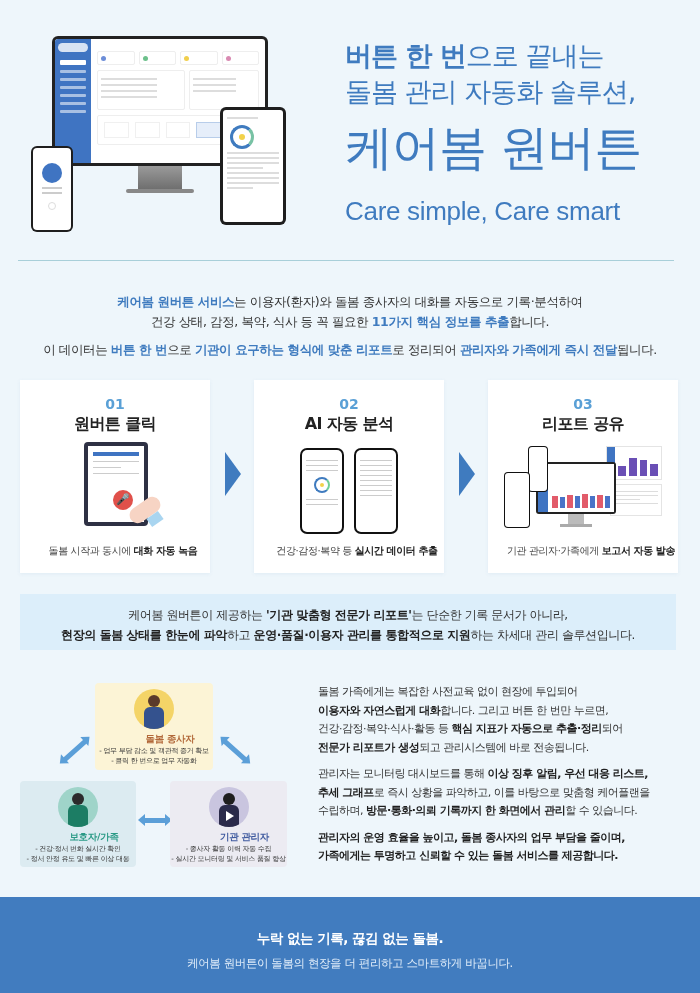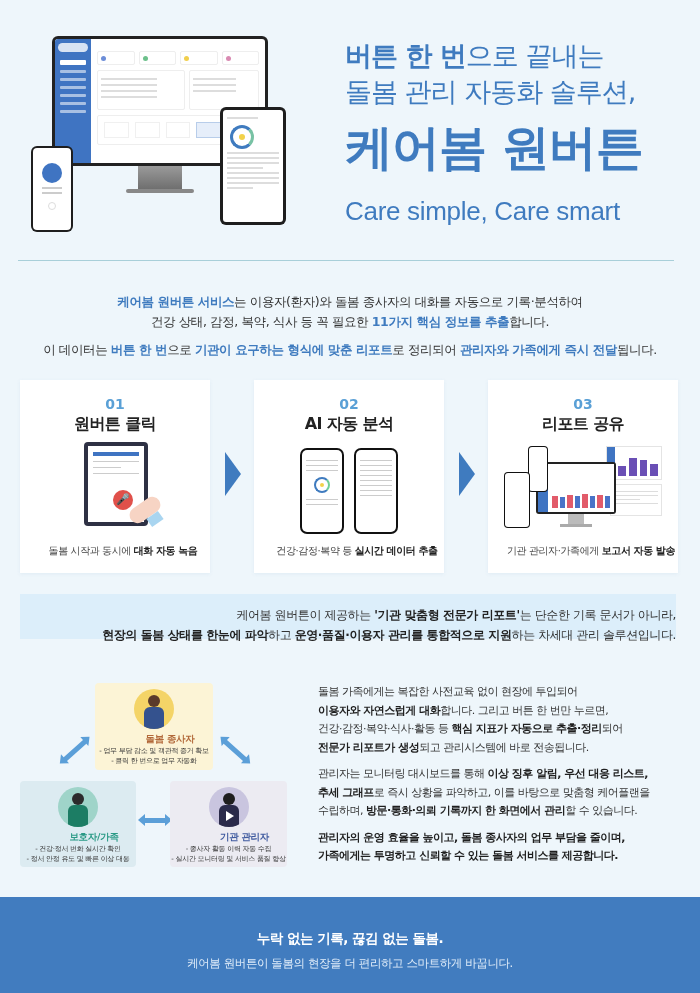--- a/index.html
+++ b/index.html
@@ -10,21 +10,21 @@
     color: #333;
     position: relative;
   }
   .abs { position: absolute; }
 
   
   .hero-title { left: 345px; top: 38px; width: 340px; color: #3f7bbf; }
   .hero-title .l1, .hero-title .l2 { font-size: 27px; line-height: 36px; letter-spacing: -1px; }
   .hero-title .l1 b { font-weight: 700; }
   .hero-title .l2 { font-weight: 400; }
-  .hero-title .brand { font-size: 48px; font-weight: 700; line-height: 58px; margin-top: 8px; letter-spacing: -1px; }
+  .hero-title .brand { font-size: 48px; font-weight: 400; line-height: 58px; margin-top: 8px; letter-spacing: -1px; }
   .hero-title .slogan { font-family: "Liberation Sans", sans-serif; font-size: 26px; line-height: 34px; margin-top: 18px; letter-spacing: -0.3px; }
 
   
   .monitor { left: 52px; top: 36px; width: 216px; height: 130px; background: #222; border-radius: 6px; padding: 3px; }
   .screen { width: 100%; height: 100%; background: #fff; border-radius: 3px; display: flex; overflow: hidden; }
   .screen .side { width: 36px; background: #3f74c2; padding: 4px 3px; }
   .screen .side i { display: block; height: 3px; background: rgba(255,255,255,.55); margin: 5px 2px; border-radius: 1px; }
   .screen .side i.sel { background: #fff; height: 5px; }
   .screen .side .logo { height: 9px; background: rgba(255,255,255,.8); border-radius: 5px; margin-bottom: 8px; }
   .screen .main { flex: 1; padding: 6px 6px; }
@@ -95,21 +95,21 @@
   .rdash .sb { width: 8px; background: #3f74c2; }
   .rdash .bars { flex: 1; display: flex; align-items: flex-end; gap: 3px; padding: 3px; }
   .rdash .bars i { flex: 1; background: #6a4fb5; }
   .rdoc { position: absolute; left: 122px; top: 42px; width: 52px; height: 32px; background: #fff; border: 1px solid #e4e4e4; padding: 3px; }
   .rdoc i { display: block; height: 1px; background: #ddd; margin: 3px 0; }
   .rph1 { position: absolute; left: 16px; top: 30px; width: 26px; height: 56px; background: #111; border-radius: 4px; padding: 1px; }
   .rph2 { position: absolute; left: 40px; top: 4px; width: 20px; height: 46px; background: #111; border-radius: 4px; padding: 1px; }
   .rph1 .scr, .rph2 .scr { background: #fff; width: 100%; height: 100%; border-radius: 3px; }
 
   
-  .banner { left: 20px; top: 594px; width: 656px; height: 45px; background: #dceefa; border-radius: 0; text-align: right; font-size: 12px; line-height: 20px; color: #333; padding-top: 11px; letter-spacing: -0.4px; }
+  .banner { left: 20px; top: 594px; width: 656px; height: 56px; background: #dceefa; border-radius: 0; text-align: center; font-size: 12px; line-height: 20px; color: #333; padding-top: 11px; letter-spacing: -0.4px; }
   .banner b { color: #222; }
 
   
   .card { text-align: center; border-radius: 4px; }
   .card .role { font-size: 9.5px; font-weight: 700; margin-top: 4px; letter-spacing: -0.3px; margin-left: 32px; }
   .card .desc { font-size: 7px; line-height: 10px; color: #333; letter-spacing: -0.3px; }
   .card .pic { width: 40px; height: 40px; border-radius: 50%; margin: 6px auto 0; position: relative; overflow: hidden; }
   .pic .head { position: absolute; left: 14px; top: 6px; width: 12px; height: 12px; border-radius: 50%; background: #5a3a2a; }
   .pic .body { position: absolute; left: 10px; top: 18px; width: 20px; height: 24px; border-radius: 6px 6px 0 0; }
   .c-care { left: 95px; top: 683px; width: 118px; height: 87px; background: #fcf4d6; }

